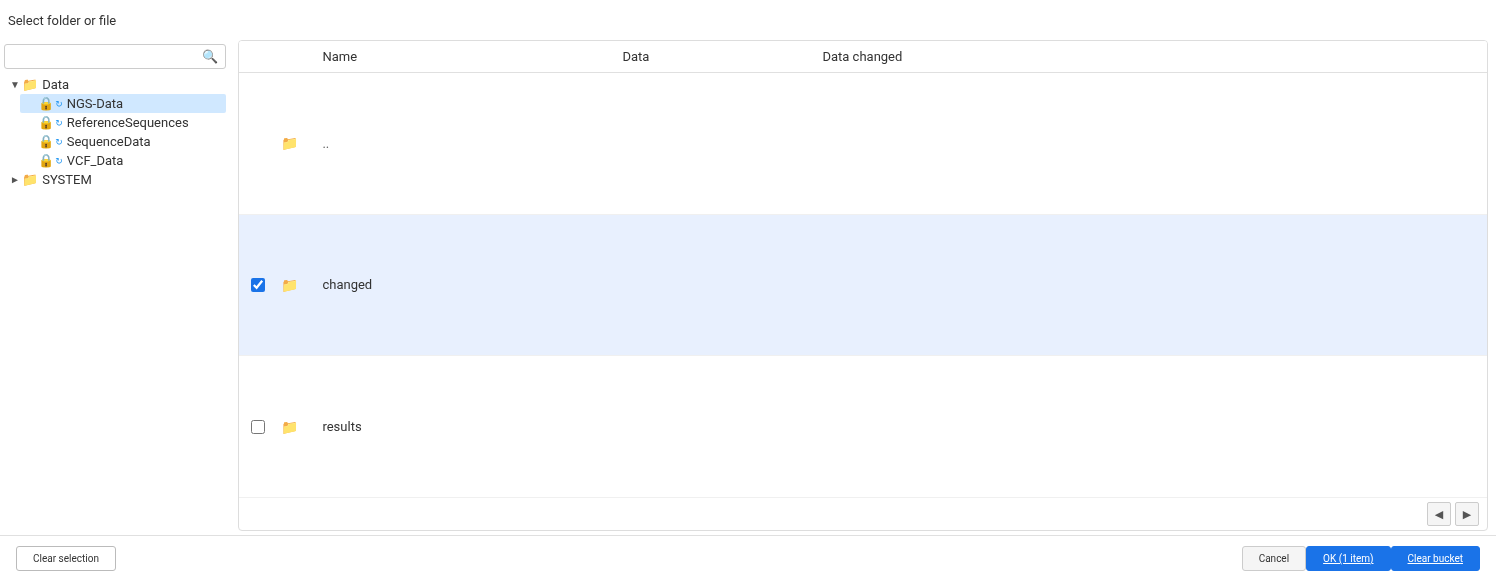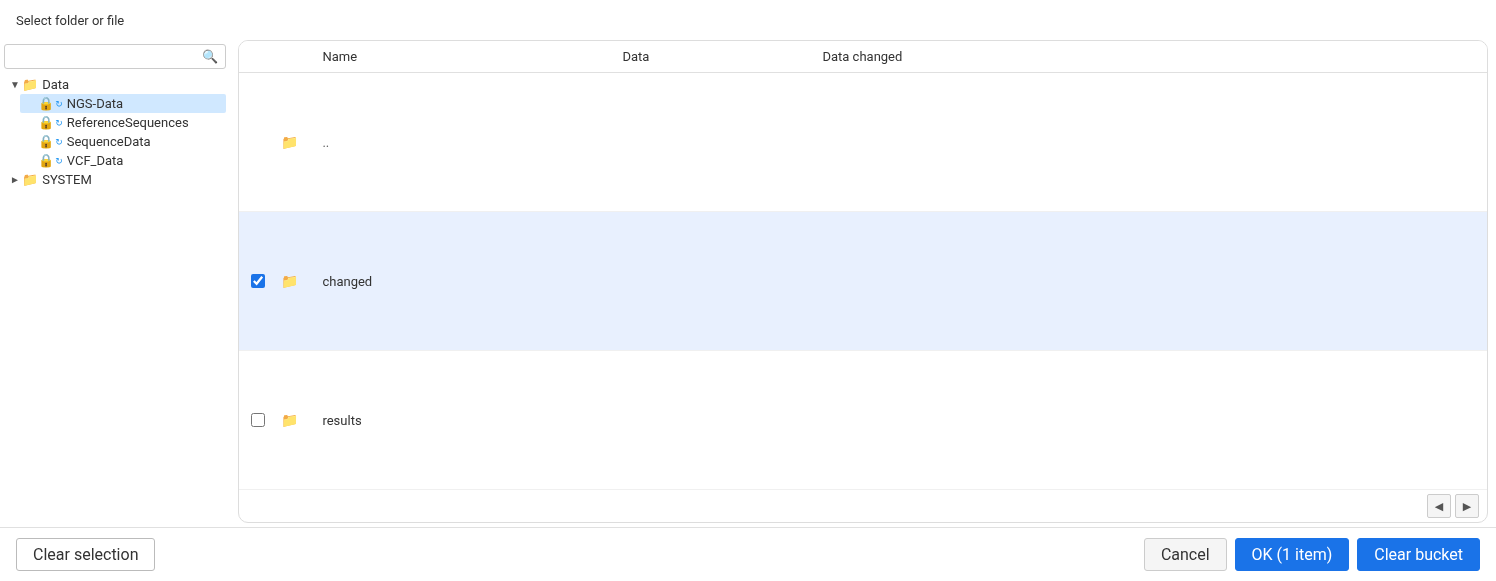--- a/index.html
+++ b/index.html
@@ -13,21 +13,21 @@
     body {
       background: #fff;
       width: 1496px;
       height: 581px;
       overflow: hidden;
       display: flex;
       flex-direction: column;
     }
 
     .dialog-header {
-      padding: 12px 16px 8px 16px;
+      padding: 12px 16px 8px 8px;
       font-size: 14px;
       color: #333;
       font-weight: 400;
     }
 
     .dialog-body {
       display: flex;
       flex: 1;
       overflow: hidden;
       padding: 4px 0;
@@ -122,21 +122,21 @@
       color: #2196f3;
     }
 
     
     .file-panel {
       flex: 1;
       display: flex;
       flex-direction: column;
       border: 1px solid #ddd;
       margin: 0 8px;
-      border-radius: 10px;
+      border-radius: 4px;
       overflow: hidden;
     }
 
     .file-table {
       width: 100%;
       border-collapse: collapse;
       flex: 1;
     }
 
     .file-table thead tr {
@@ -240,41 +240,42 @@
     }
 
     .footer-left {
       display: flex;
       align-items: center;
     }
 
     .footer-right {
       display: flex;
       align-items: center;
-      gap: 8px;
+      gap: 0;
     }
 
     .btn {
       padding: 6px 16px;
       border-radius: 3px;
       cursor: pointer;
-      font-size: 16px;
+      font-size: 10px;
       border: 1px solid transparent;
     }
 
     .btn-outline {
       background: #fff;
       border-color: #bbb;
       color: #333;
     }
 
     .btn-primary {
       background: #1a73e8;
       color: #fff;
       border-color: #1a73e8;
+      text-decoration: underline;
     }
 
     .btn-default {
       background: #f5f5f5;
       border-color: #ccc;
       color: #333;
     }
 
     .parent-row td {
       color: #666;

